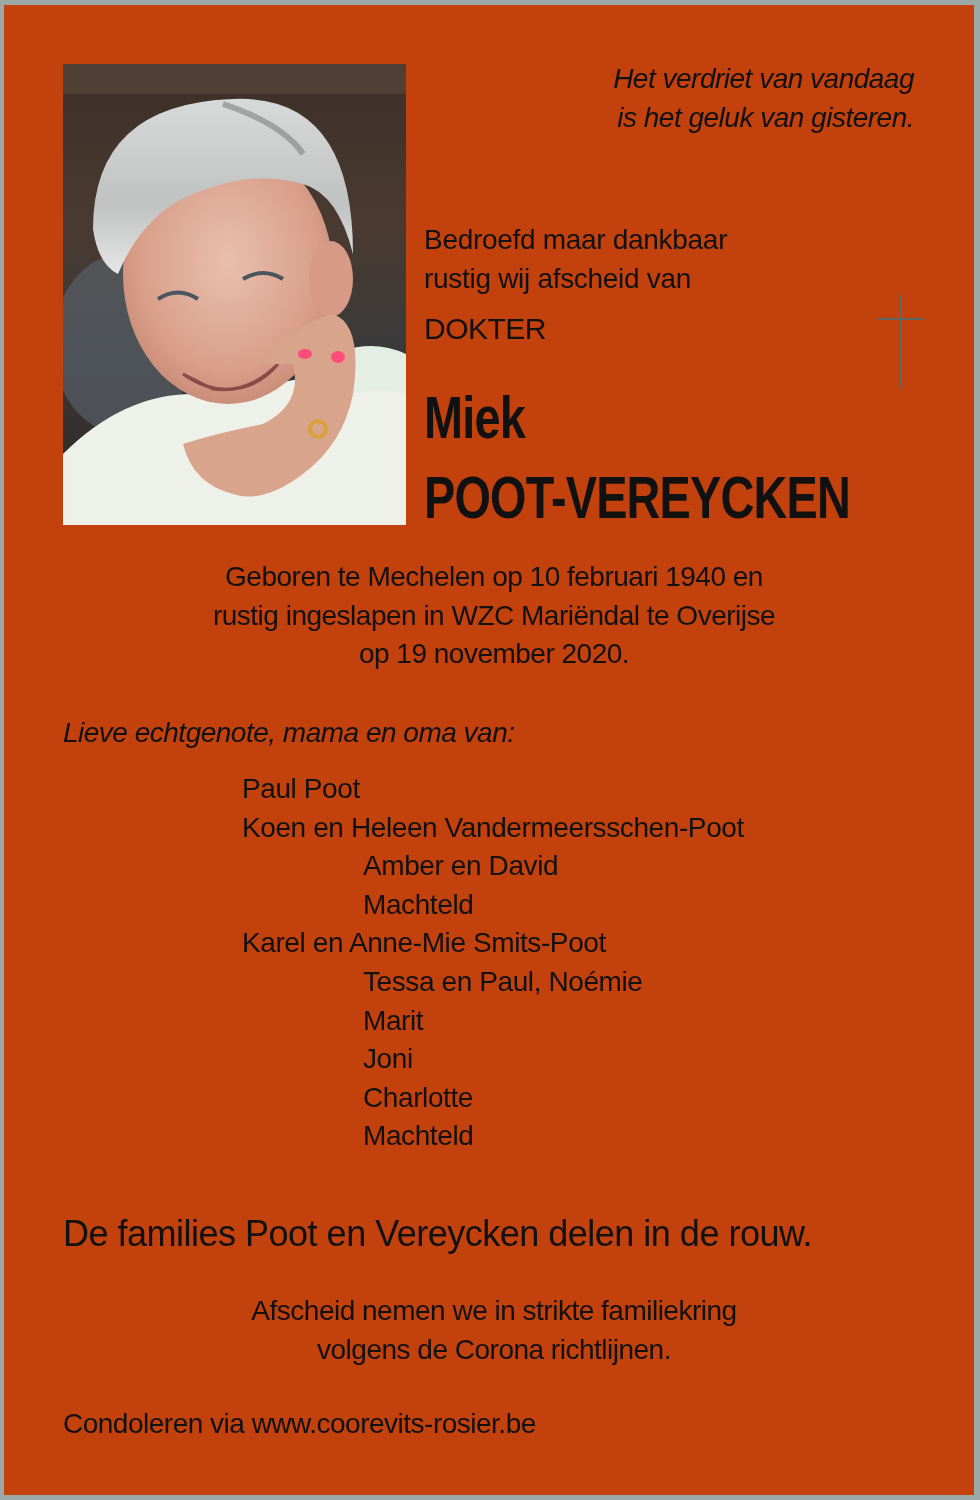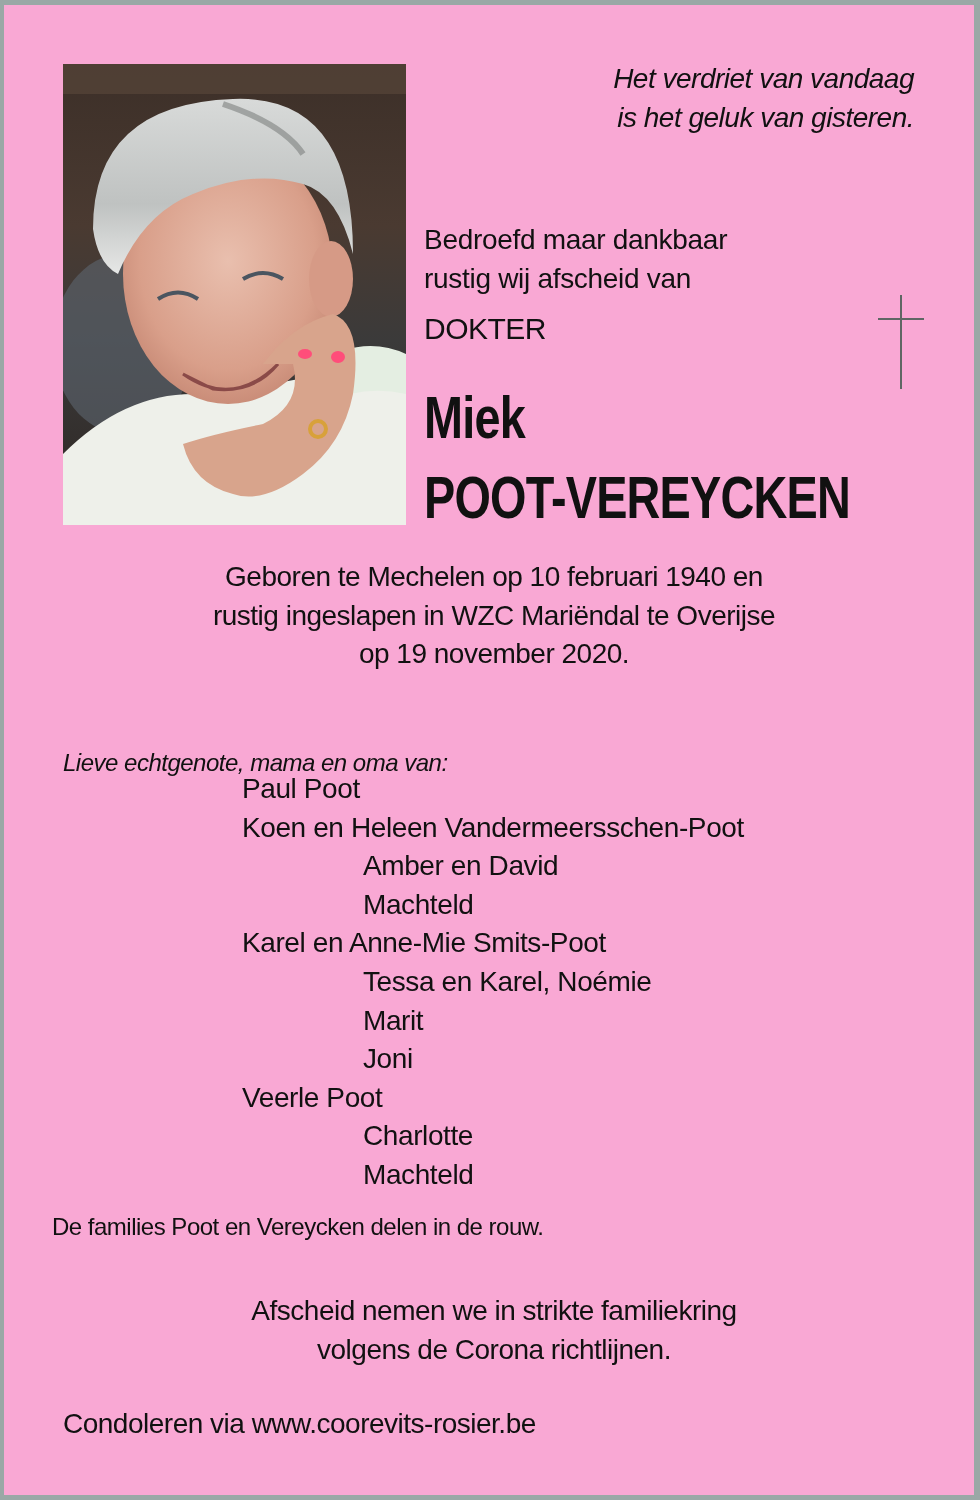--- a/index.html
+++ b/index.html
@@ -4,39 +4,39 @@
 <style>
   html, body { margin: 0; padding: 0; }
   body {
     width: 980px; height: 1500px; overflow: hidden;
     background: #9aa8a6;
     font-family: "Liberation Sans", sans-serif;
     color: #111;
   }
   .card {
     position: absolute; left: 4px; top: 5px; width: 970px; height: 1490px;
-    background: #f9a8d4;
+    background: #c2410c;
   }
   .abs { position: absolute; white-space: nowrap; }
   .photo {
     position: absolute; left: 59px; top: 59px; width: 343px; height: 461px;
     overflow: hidden;
     background: linear-gradient(180deg, #3c2f28 0%, #4a3a31 35%, #3b3a3a 60%, #2d2622 100%);
   }
   .quote { right: 60px; top: 54px; text-align: right; font-style: italic; font-size: 28px; line-height: 39px; letter-spacing: -0.5px; }
   .intro { left: 420px; top: 183px; font-size: 28px; line-height: 39px; letter-spacing: -0.3px; margin-top: 32px; }
   .title-prefix { left: 420px; top: 307px; font-size: 30px; letter-spacing: -0.5px; }
   .name-first { left: 420px; top: 378px; font-size: 60px; font-weight: bold; transform: scaleX(0.78); transform-origin: left; letter-spacing: -1px; }
   .name-last { left: 420px; top: 458px; font-size: 60px; font-weight: bold; transform: scaleX(0.78); transform-origin: left; letter-spacing: -1px; }
   .cross { position: absolute; left: 874px; top: 290px; width: 46px; height: 94px; }
   .birth { left: 0; width: 980px; top: 553px; text-align: center; font-size: 28px; line-height: 38.5px; letter-spacing: -0.5px; }
-  .survivors-intro { left: 59px; top: 744px; font-size: 24px; font-style: italic; letter-spacing: -0.5px; }
+  .survivors-intro { left: 59px; top: 712px; font-size: 28px; font-style: italic; letter-spacing: -0.5px; }
   .family { left: 238px; top: 765px; font-size: 28px; line-height: 38.6px; letter-spacing: -0.4px; }
   .family .child { padding-left: 121px; }
-  .families-note { left: 48px; top: 1208px; font-size: 24px; letter-spacing: -0.5px; }
+  .families-note { left: 59px; top: 1208px; font-size: 36px; letter-spacing: -0.5px; }
   .farewell { left: 0; width: 980px; top: 1287px; text-align: center; font-size: 28px; line-height: 38.5px; letter-spacing: -0.5px; }
   .condolence { left: 59px; top: 1403px; font-size: 28px; letter-spacing: -0.5px; text-align: center; }
   .line { display: block; }
 </style>
 </head>
 <body>
 
 <div class="card">
 
   <div class="photo" title="Portrait of an elderly woman with short grey hair, smiling, resting her chin on her hand">
@@ -97,24 +97,23 @@
   </div>
 
   <div class="abs survivors-intro">Lieve echtgenote, mama en oma van:</div>
 
   <div class="abs family">
     <span class="line">Paul Poot</span>
     <span class="line">Koen en Heleen Vandermeersschen-Poot</span>
     <span class="line child">Amber en David</span>
     <span class="line child">Machteld</span>
     <span class="line">Karel en Anne-Mie Smits-Poot</span>
-    <span class="line child">Tessa en Karel, Noémie</span>
+    <span class="line child">Tessa en Paul, Noémie</span>
     <span class="line child">Marit</span>
     <span class="line child">Joni</span>
-    <span class="line">Veerle Poot</span>
     <span class="line child">Charlotte</span>
     <span class="line child">Machteld</span>
   </div>
 
   <div class="abs families-note">De families Poot en Vereycken delen in de rouw.</div>
 
   <div class="abs farewell">
     <span class="line">Afscheid nemen we in strikte familiekring</span>
     <span class="line">volgens de Corona richtlijnen.</span>
   </div>

